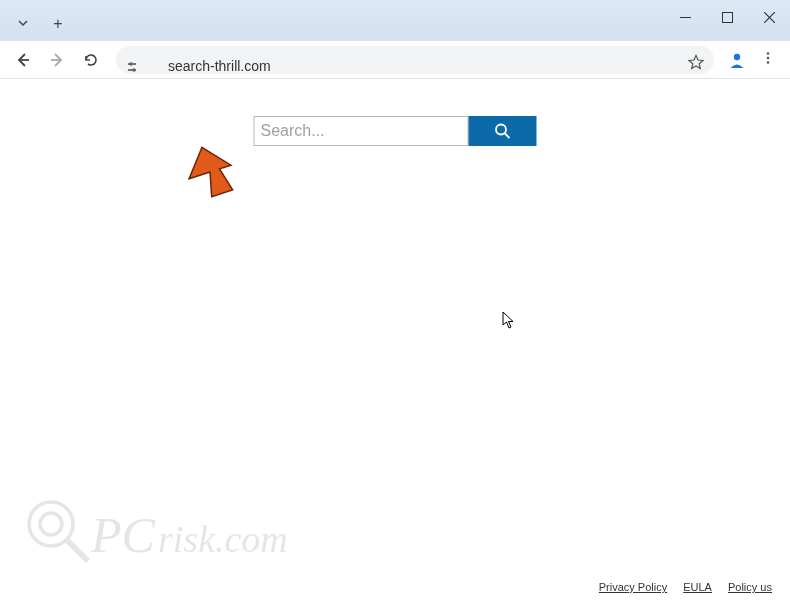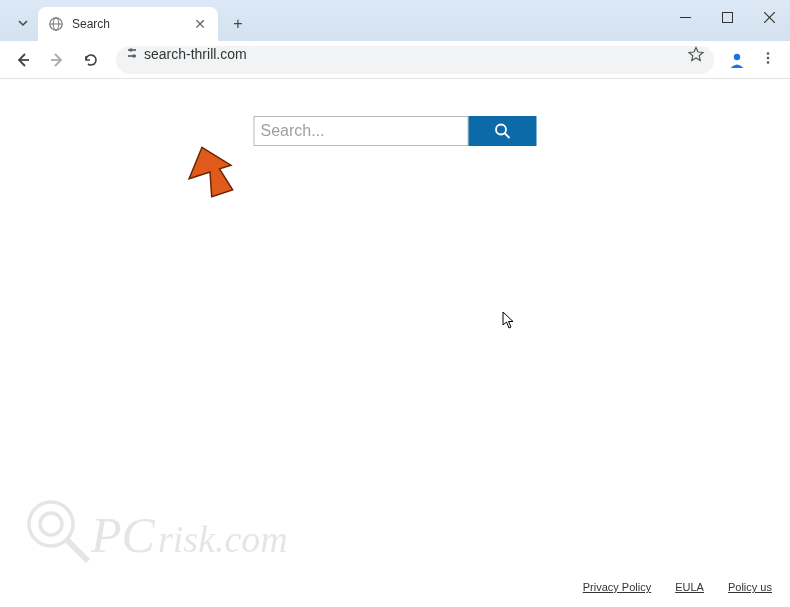--- a/index.html
+++ b/index.html
@@ -105,23 +105,23 @@
   color: #5a5a5a;
   border-radius: 50%;
 }
 .addr-bar {
   flex: 1;
   background: #f1f3f4;
   border-radius: 14px;
   height: 28px;
   margin: 0 6px;
   display: flex;
-  align-items: flex-start;
+  align-items: flex-end;
   padding: 0 10px;
-  gap: 0;
+  gap: 24px;
 }
 .site-icon {
   color: #5a5a5a;
   font-size: 13px;
   display: flex;
   align-items: center;
 }
 .url-text {
   font-size: 14px;
   color: #333;
@@ -198,47 +198,36 @@
   bottom: 24px;
   opacity: 0.15;
 }
 
 
 .footer-links {
   position: absolute;
   right: 18px;
   bottom: 14px;
   display: flex;
-  gap: 24px;
+  gap: 16px;
   font-size: 11px;
 }
 .footer-links span {
   text-decoration: underline;
   color: #333;
 }
 </style>
 </head>
 <body>
 
 <div class="chrome-top">
   <div class="dropdown-caret">
     <svg width="12" height="12" viewBox="0 0 12 12">
         <path d="M2 4 L6 8 L10 4" stroke="#444" stroke-width="1.5" fill="none"></path>
       </svg>
-  </div>
-  <div class="tab">
-    <span class="tab-icon">
-      <svg width="16" height="16" viewBox="0 0 16 16">
-          <circle cx="8" cy="8" r="6.2" fill="none" stroke="#777" stroke-width="1.2"></circle>
-          <ellipse cx="8" cy="8" rx="2.8" ry="6.2" fill="none" stroke="#777" stroke-width="1"></ellipse>
-          <line x1="1.8" y1="8" x2="14.2" y2="8" stroke="#777" stroke-width="1"></line>
-        </svg>
-    </span>
-    <span class="tab-title">Search</span>
-    <span class="tab-close">✕</span>
   </div>
   <div class="new-tab">+</div>
   <div class="window-controls">
     <div class="wc">
       <svg width="11" height="11">
           <line x1="0" y1="5.5" x2="11" y2="5.5" stroke="#333" stroke-width="1"></line>
         </svg>
     </div>
     <div class="wc">
       <svg width="11" height="11">

